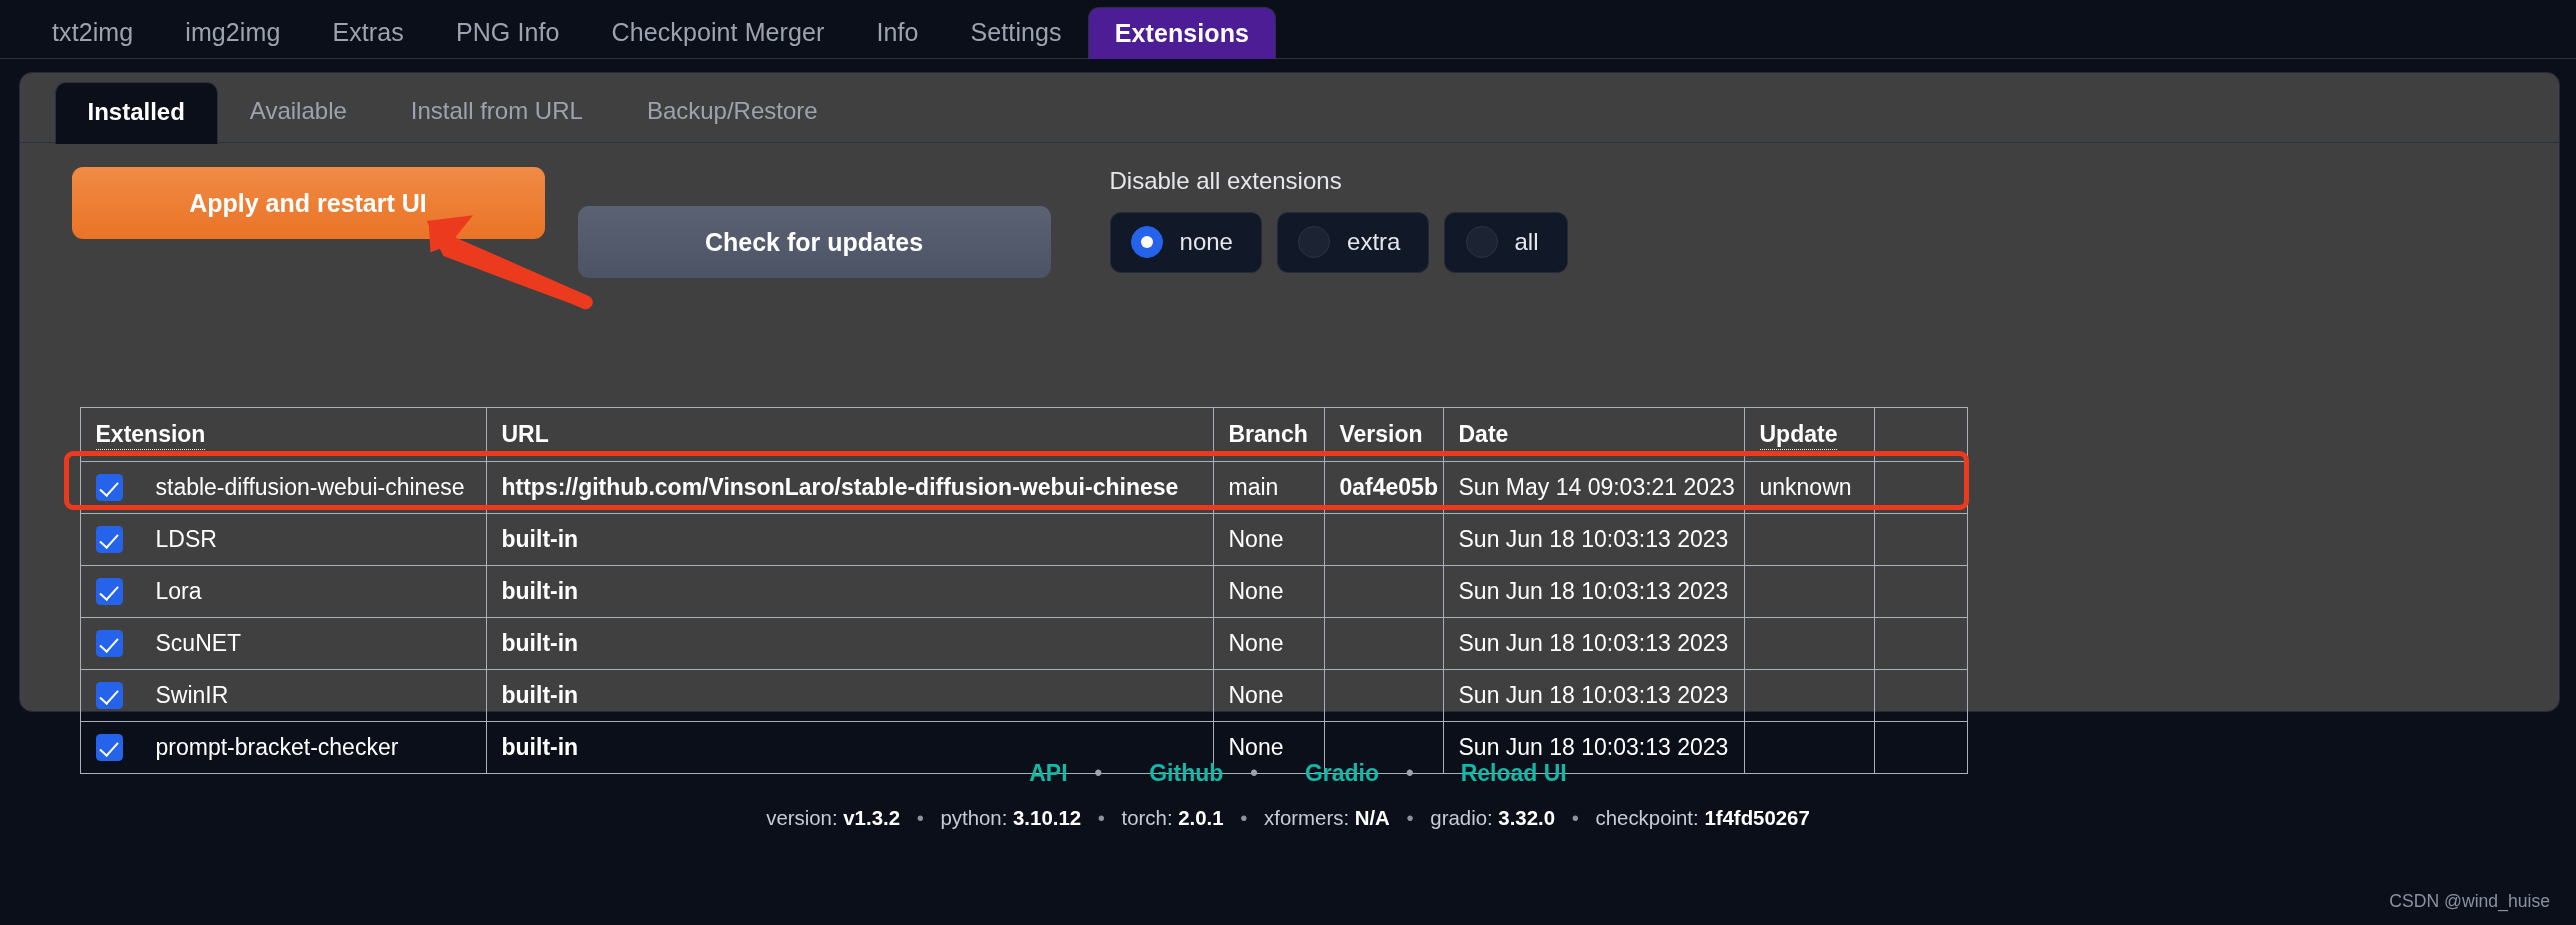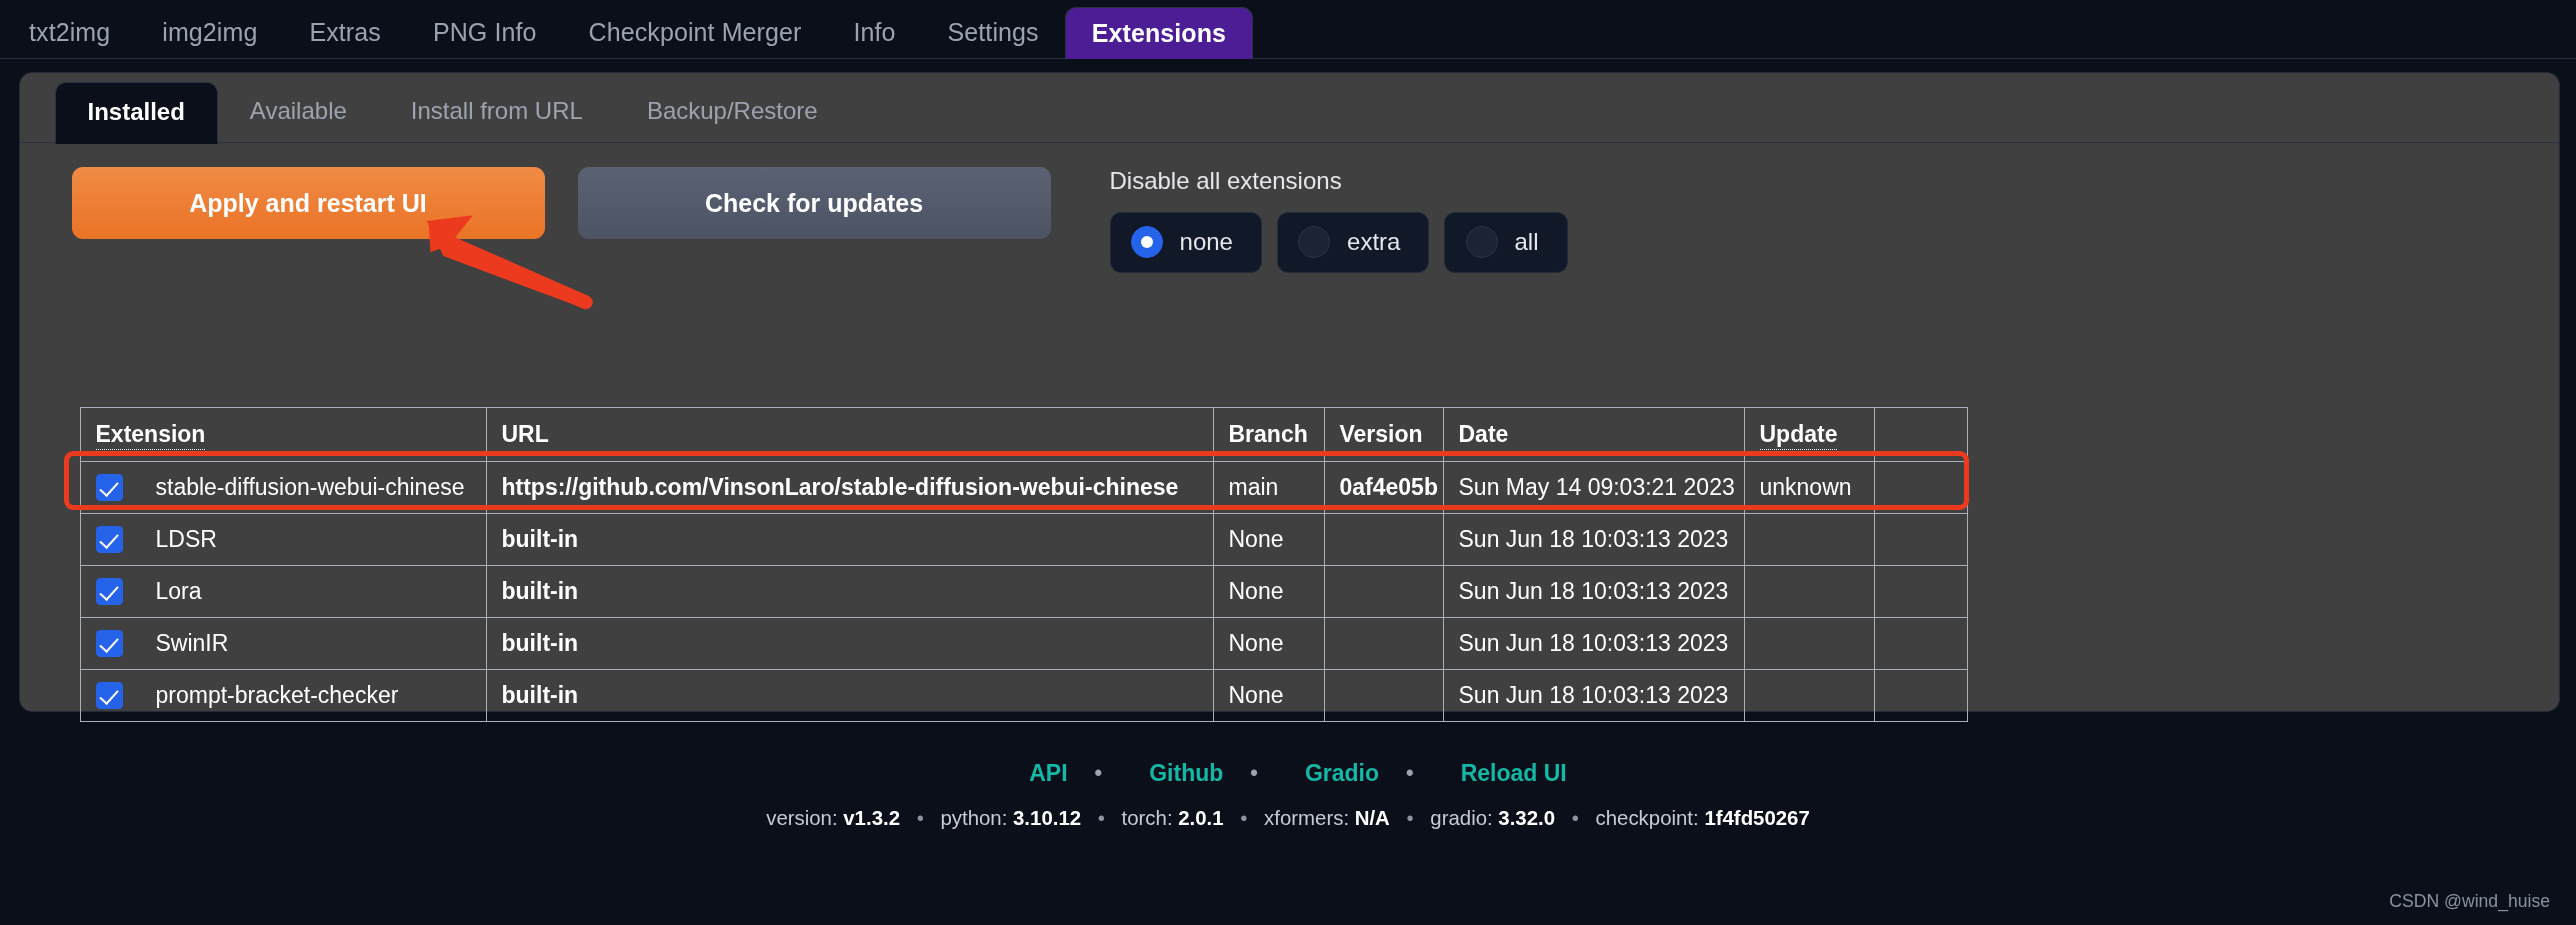--- a/index.html
+++ b/index.html
@@ -17,21 +17,21 @@
     background: #0b0f19;
     color: #e5e7eb;
   }
 
   
   .topbar {
     position: relative;
     display: flex;
     align-items: flex-end;
     height: 59px;
-    padding-left: 3px;
+    padding-left: 26px;
     border-bottom: 1.9px solid #2a3040;
     background: #0b0f19;
   }
   .toptab {
     position: relative;
     padding: 0 26px 13px 26px;
     font-size: 25px;
     line-height: 1;
     color: #9ca3af;
     cursor: pointer;
@@ -105,20 +105,21 @@
     font-weight: bold;
     color: #ffffff;
     cursor: pointer;
     font-family: "Liberation Sans", sans-serif;
   }
   .btn-primary {
     background: linear-gradient(180deg, #f08b45 0%, #ea7326 100%);
   }
   .btn-secondary {
     background: linear-gradient(180deg, #5a6274 0%, #4b5364 100%);
+    margin-top: 39px;
   }
   .radio-group-wrap { margin-left: 26px; }
   .radio-label {
     font-size: 24px;
     color: #e5e7eb;
     margin-bottom: 16.7px;
     display: block;
   }
   .radios { display: flex; gap: 15px; }
   .radio-pill {
@@ -346,20 +347,34 @@
             <td class="bold"></td>
             <td>Sun Jun 18 10:03:13 2023</td>
             <td></td>
             <td></td>
           </tr>
           <tr>
             <td>
               <div class="cell-ext">
                 <span class="chk"></span>
                 <span>Lora</span>
+              </div>
+            </td>
+            <td class="bold">built-in</td>
+            <td>None</td>
+            <td class="bold"></td>
+            <td>Sun Jun 18 10:03:13 2023</td>
+            <td></td>
+            <td></td>
+          </tr>
+          <tr>
+            <td>
+              <div class="cell-ext">
+                <span class="chk"></span>
+                <span>ScuNET</span>
               </div>
             </td>
             <td class="bold">built-in</td>
             <td>None</td>
             <td class="bold"></td>
             <td>Sun Jun 18 10:03:13 2023</td>
             <td></td>
             <td></td>
           </tr>
           <tr>

